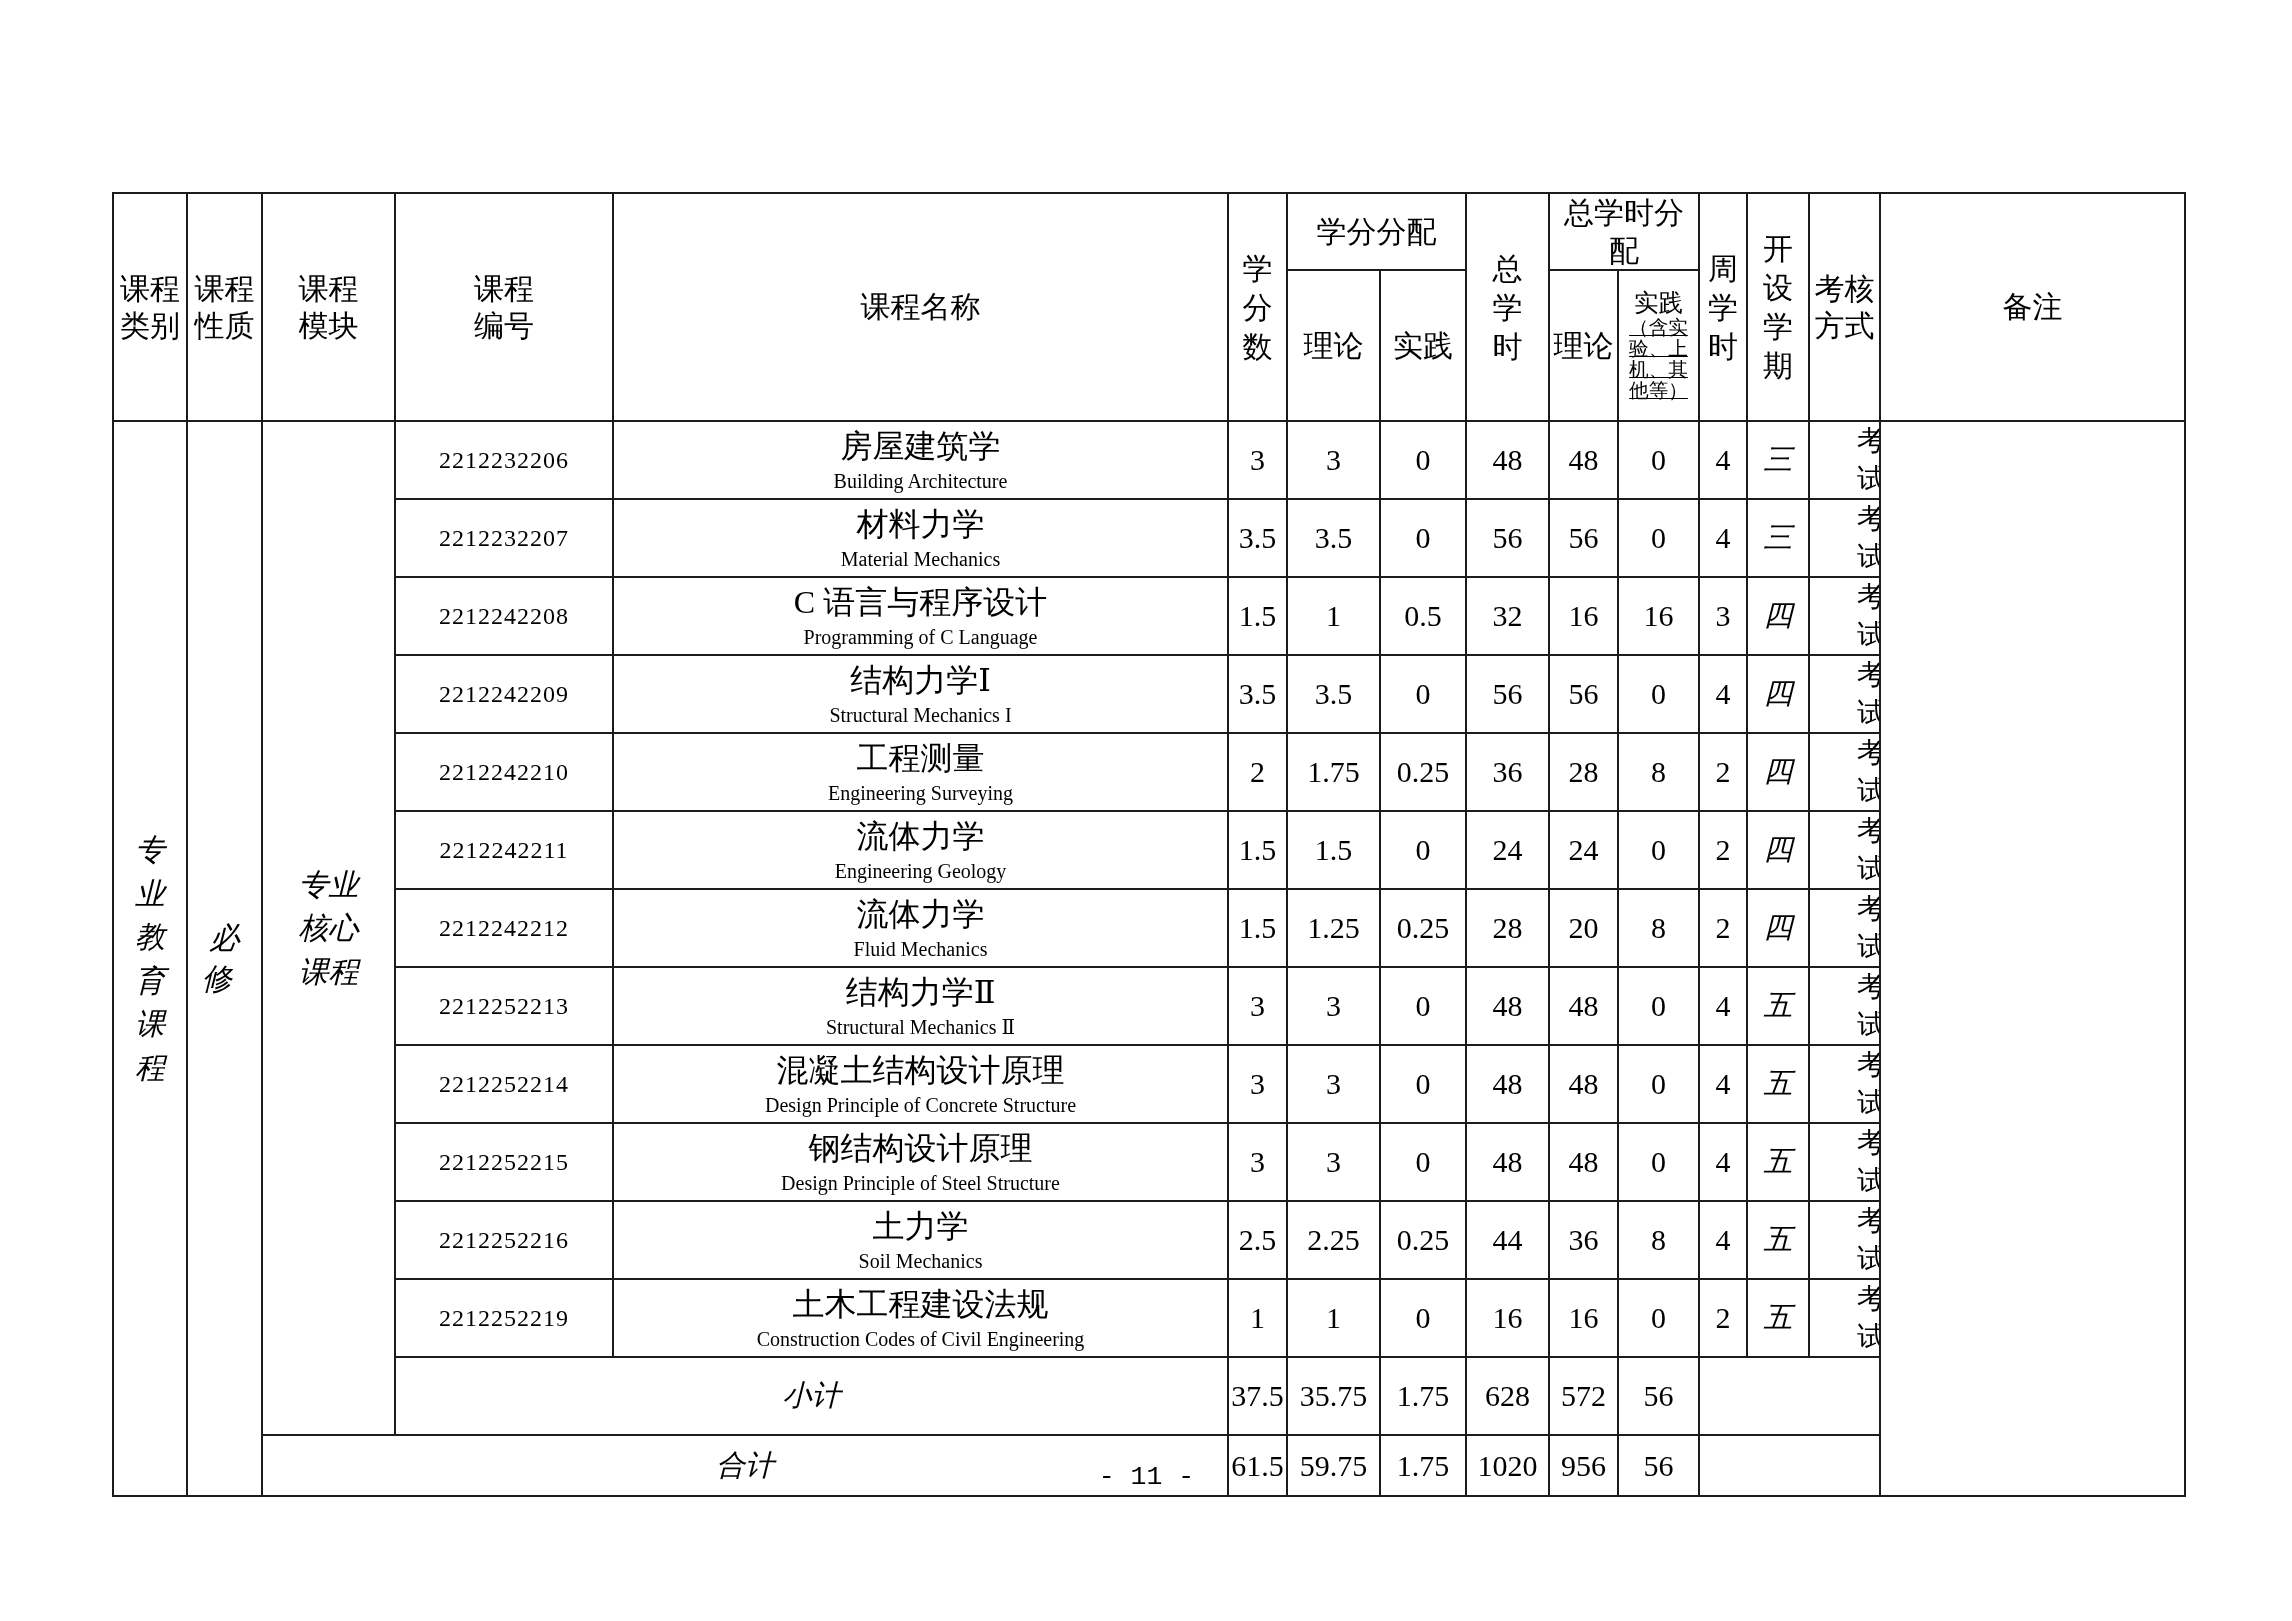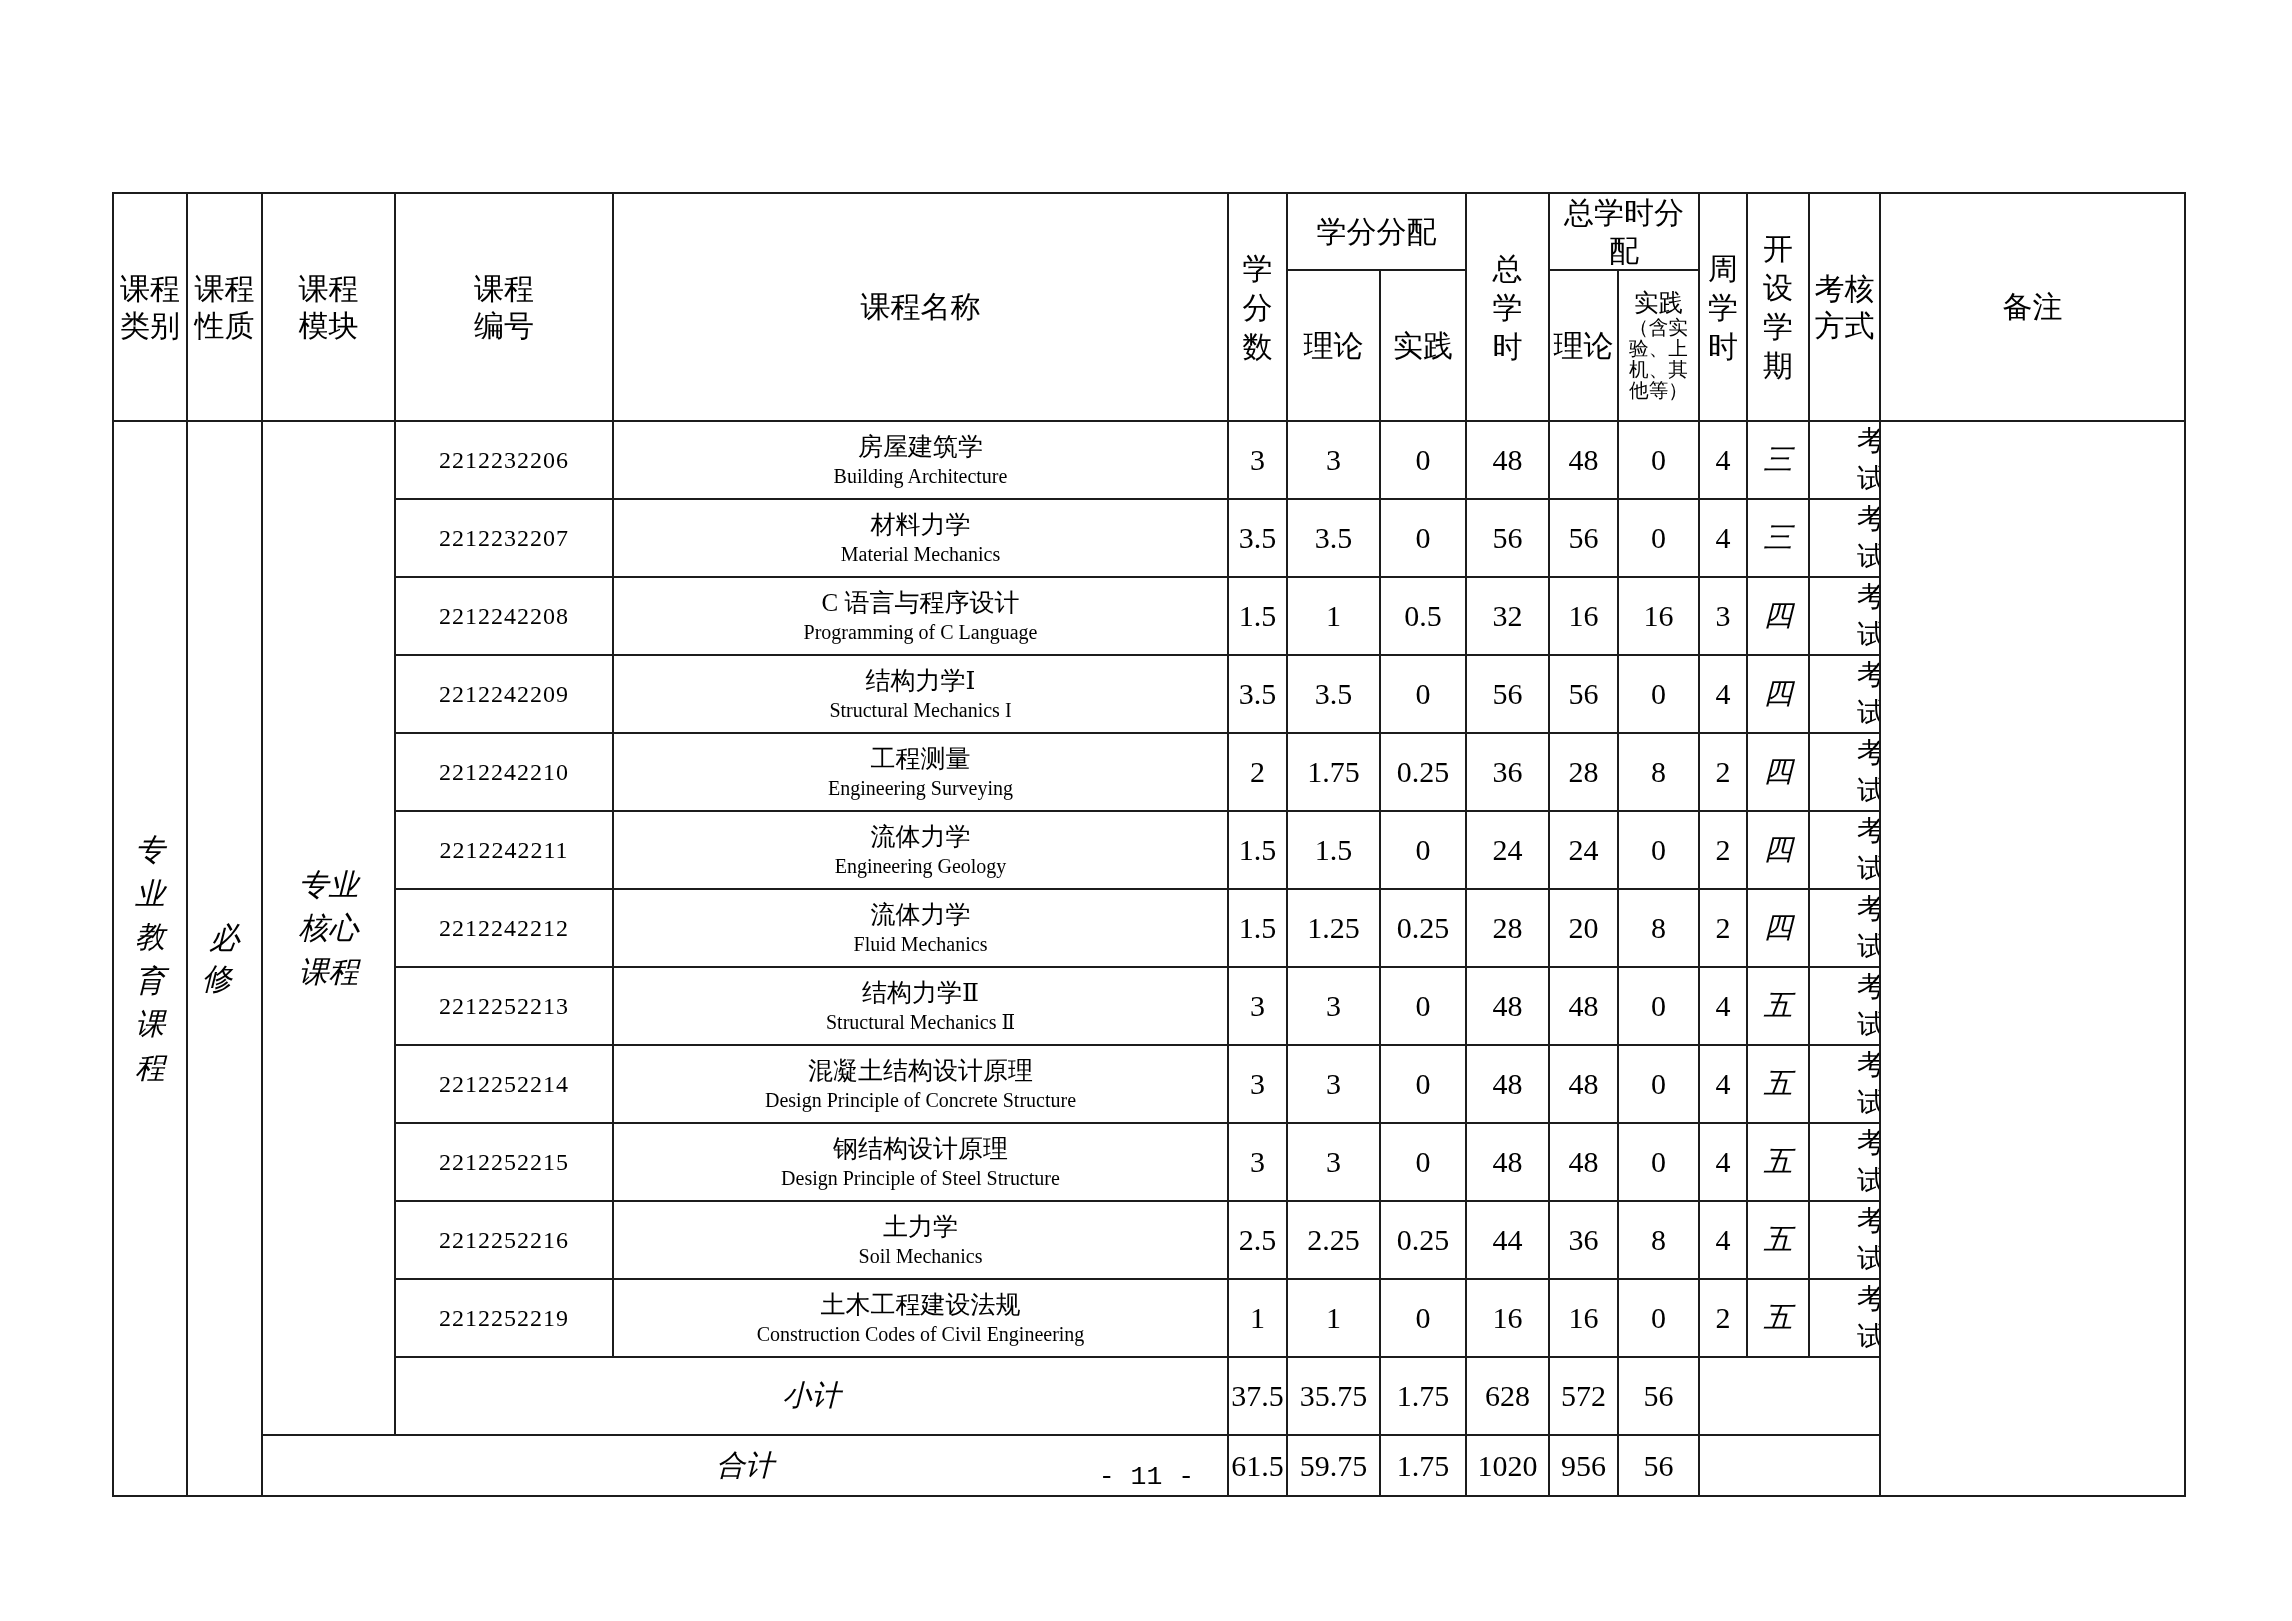--- a/index.html
+++ b/index.html
@@ -11,25 +11,25 @@
         padding:0;overflow:hidden;font-weight:normal;}
   thead th{font-family:"Liberation Sans","DejaVu Sans",sans-serif;font-size:30px;line-height:1.25;}
   tr.h1{height:74px;}
   tr.h2{height:151px;}
   tr.crow{height:72px;}
   tr.subtotal{height:78px;}
   tr.grand{height:61px;margin-top:48px;}
   .pre{white-space:pre-line;}
   .vtxt{white-space:pre-line;line-height:1.3;}
   .hsub-title{font-size:24.5px;line-height:1.1;font-family:"Liberation Sans","DejaVu Sans",sans-serif;}
-  .hsub-small{font-size:19.6px;line-height:1.08;font-family:"Liberation Sans","DejaVu Sans",sans-serif;white-space:pre-line;}
+  .hsub-small{font-size:19.6px;line-height:1.08;font-family:"Liberation Sans","DejaVu Sans",sans-serif;white-space:pre-line;text-decoration:underline;}
   .grp{font-style:italic;font-size:30px;line-height:1.45;white-space:pre-line;}
   .nature{font-style:italic;font-size:30px;letter-spacing:15.7px;text-indent:15.7px;}
   .code{font-size:24px;letter-spacing:1px;}
-  .cname .zh{font-size:25px;line-height:1.3;}
+  .cname .zh{font-size:32px;line-height:1.3;}
   .cname .en{font-size:20px;line-height:1.3;}
   .num{font-size:30px;}
   .sem{font-style:italic;font-size:29px;}
   .exam{font-size:28px;padding-left:47px;}
   .sum-label{font-style:italic;font-size:29px;}
   .pageno{position:absolute;left:0;width:100%;top:1462px;text-align:center;
           font-size:26.5px;font-family:Liberation Mono, monospace;}
 </style>
 </head>
 <body>

